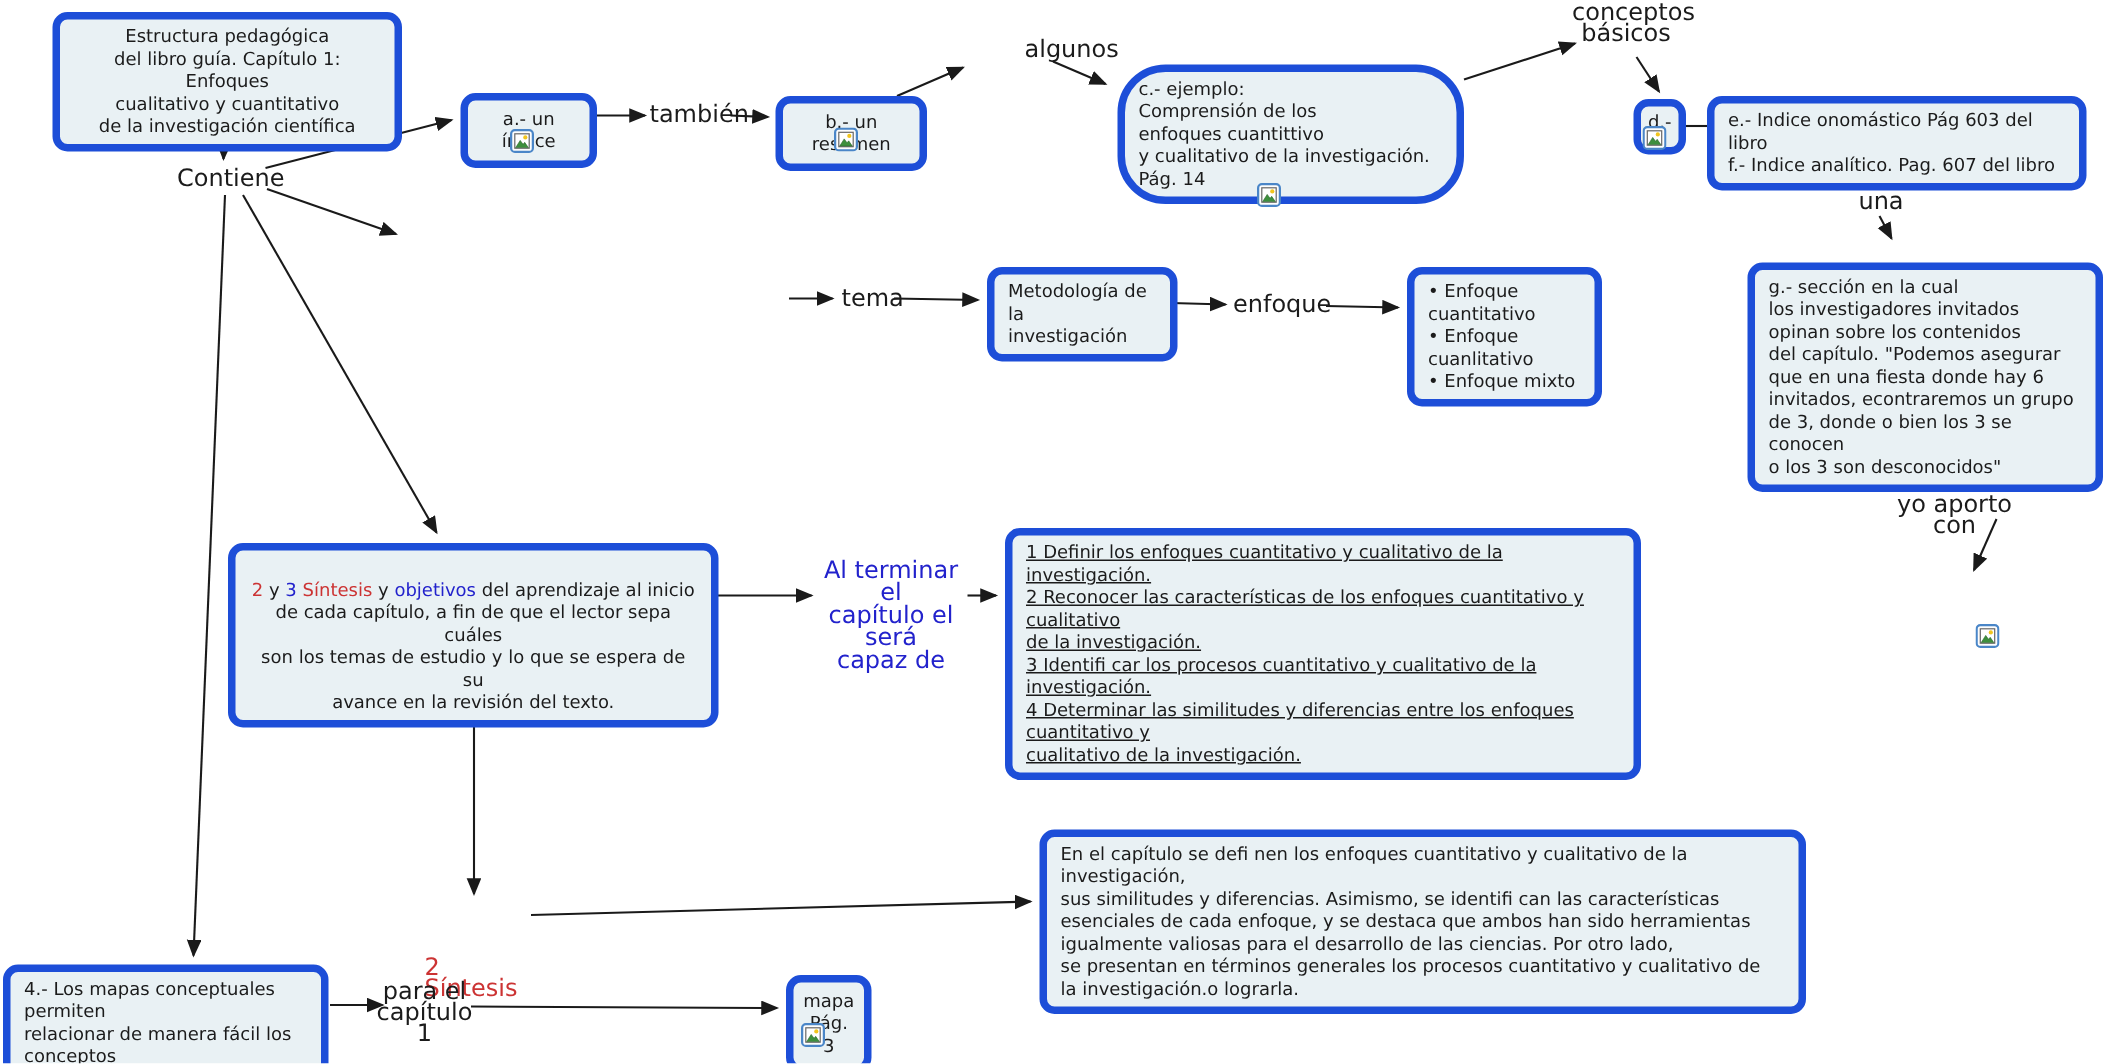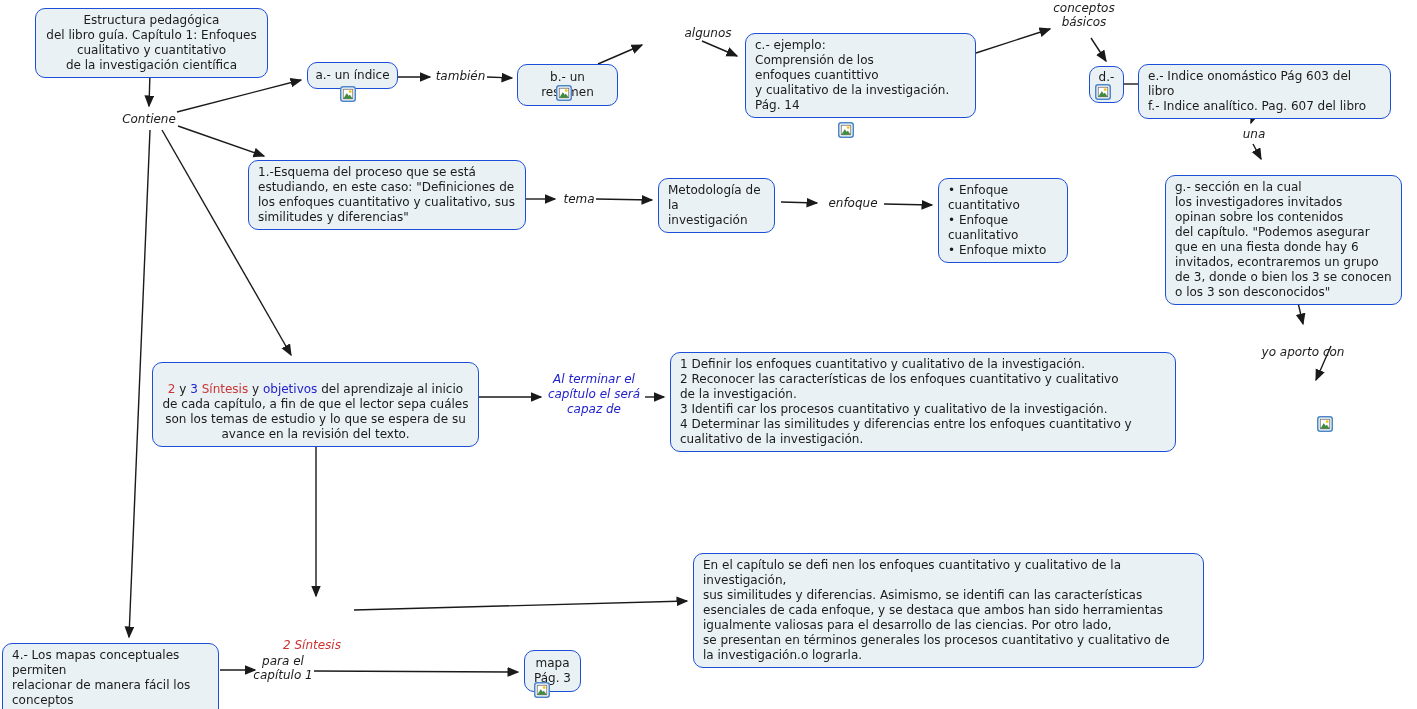--- a/index.html
+++ b/index.html
@@ -1,25 +1,25 @@
 <!DOCTYPE html>
 <html><head>
 <meta charset="utf-8">
 <style>
   html,body{margin:0;padding:0;background:#ffffff;}
   #canvas{position:relative;width:1417px;height:709px;background:#ffffff;overflow:hidden;
           font-family:"DejaVu Sans","Liberation Sans",sans-serif;}
   #edges{position:absolute;left:0;top:0;width:1417px;height:709px;}
-  .node{position:absolute;box-sizing:border-box;background:#e9f1f4;border:1px solid #1d4ed8;
+  .node{position:absolute;box-sizing:border-box;background:#e9f1f4;border:5px solid #1d4ed8;
         border-radius:10px;padding:4px 9px;font-size:12px;line-height:15px;color:#1b1b1b;
         white-space:pre-line;}
   .node.center{text-align:center;}
   .node.sm{padding:5px 6px;}
-  .lbl{position:absolute;font-size:12px;line-height:14px;color:#1b1b1b;white-space:pre-line;
-       text-align:center;font-style:italic;}
+  .lbl{position:absolute;font-size:16px;line-height:14px;color:#1b1b1b;white-space:pre-line;
+       text-align:center;}
   .t-red{color:#cc3333;}
   .t-blue{color:#2222cc;}
   .res-icon{position:absolute;width:16px;height:16px;display:block;cursor:pointer;}
 </style>
 </head>
 <body>
 
 <div id="canvas">
 
   <svg id="edges" viewBox="0 0 1417 709" xmlns="http://www.w3.org/2000/svg">
@@ -60,61 +60,57 @@
 
   <div class="node center" style="left:35px;top:8px;width:233px;">Estructura pedagógica
 del libro guía. Capítulo 1: Enfoques
 cualitativo y cuantitativo
 de la investigación científica</div>
 
   <div class="node center sm" style="left:307px;top:62px;width:91px;">a.- un índice</div>
 
   <div class="node center sm" style="left:517px;top:64px;width:101px;">b.- un resumen</div>
 
-  <div class="node" style="left:745px;top:33px;width:231px;">c.- ejemplo:
+  <div class="node" style="left:745px;top:43px;width:231px;border-radius:32px;">c.- ejemplo:
 Comprensión de los
 enfoques cuantittivo
 y cualitativo de la investigación.
 Pág. 14</div>
 
   <div class="node center" style="left:1089px;top:66px;width:35px;height:37px;padding:3px 2px;">d.-</div>
 
   <div class="node" style="left:1138px;top:64px;width:253px;">e.- Indice onomástico Pág 603 del libro
 f.- Indice analítico. Pag. 607 del libro</div>
 
   <div class="node" style="left:1165px;top:163px;width:237px;margin-top:12px;">g.- sección en la cual
 los investigadores invitados
 opinan sobre los contenidos
 del capítulo. "Podemos asegurar
 que en una fiesta donde hay 6
 invitados, econtraremos un grupo
 de 3, donde o bien los 3 se conocen
 o los 3 son desconocidos"</div>
 
 
-  <div class="node" style="left:248px;top:160px;width:278px;">1.-Esquema del proceso que se está
-estudiando, en este caso: "Definiciones de
-los enfoques cuantitativo y cualitativo, sus
-similitudes y diferencias"</div>
 
-  <div class="node" style="left:658px;top:178px;width:117px;">Metodología de la
+  <div class="node" style="left:658px;top:178px;width:127px;">Metodología de la
 investigación</div>
 
   <div class="node" style="left:938px;top:178px;width:130px;">• Enfoque cuantitativo
 • Enfoque cuanlitativo
 • Enfoque mixto</div>
 
   <div class="node" style="left:152px;top:362px;width:327px;text-align:center;">
     <span class="t-red">2</span><span> y </span><span class="t-blue">3</span><span>  </span><span class="t-red">Síntesis</span><span> y </span><span class="t-blue">objetivos</span><span> del aprendizaje al inicio
 de cada capítulo, a fin de que el lector sepa cuáles
 son los temas de estudio y lo que se espera de su
 avance en la revisión del texto.</span>
   </div>
 
-  <div class="node" style="left:670px;top:352px;width:506px;">1 Definir los enfoques cuantitativo y cualitativo de la investigación.
+  <div class="node" style="left:670px;top:352px;width:424px;text-decoration:underline;">1 Definir los enfoques cuantitativo y cualitativo de la investigación.
 2 Reconocer las características de los enfoques cuantitativo y cualitativo
 de la investigación.
 3 Identifi car los procesos cuantitativo y cualitativo de la investigación.
 4 Determinar las similitudes y diferencias entre los enfoques cuantitativo y
 cualitativo de la investigación.</div>
 
   <div class="node" style="left:693px;top:553px;width:511px;">En el capítulo se defi nen los enfoques cuantitativo y cualitativo de la investigación,
 sus similitudes y diferencias. Asimismo, se identifi can las características
 esenciales de cada enfoque, y se destaca que ambos han sido herramientas
 igualmente valiosas para el desarrollo de las ciencias. Por otro lado,
@@ -127,21 +123,21 @@
 
   <div class="node center sm" style="left:524px;top:650px;width:57px;">mapa
 Pág. 3</div>
 
   <div class="lbl" style="left:118px;top:112px;width:62px;">Contiene</div>
   <div class="lbl" style="left:433px;top:69px;width:55px;">también</div>
   <div class="lbl" style="left:647px;top:26px;width:50px;margin-left:36px;">algunos</div>
   <div class="lbl" style="left:1048px;top:1px;width:72px;">conceptos
 básicos</div>
   <div class="lbl" style="left:1238px;top:127px;width:32px;">una</div>
-  <div class="lbl" style="left:1258px;top:329px;width:90px;margin-top:16px;">yo aporto con</div>
+  <div class="lbl" style="left:1258px;top:329px;width:90px;">yo aporto con</div>
   <div class="lbl" style="left:561px;top:192px;width:36px;">tema</div>
   <div class="lbl" style="left:822px;top:196px;width:62px;">enfoque</div>
   <div class="lbl t-blue" style="left:543px;top:372px;width:102px;line-height:15px;">Al terminar el
 capítulo el será
 capaz de</div>
   <div class="lbl t-red" style="left:283px;top:602px;width:72px;text-align:left;margin-top:36px;">2 Síntesis</div>
   <div class="lbl" style="left:250px;top:654px;width:66px;">para el
 capítulo 1</div>
 
   <span class="res-icon" style="left:340px;top:86px;"><svg width="16" height="16" viewBox="0 0 16 16" xmlns="http://www.w3.org/2000/svg">

